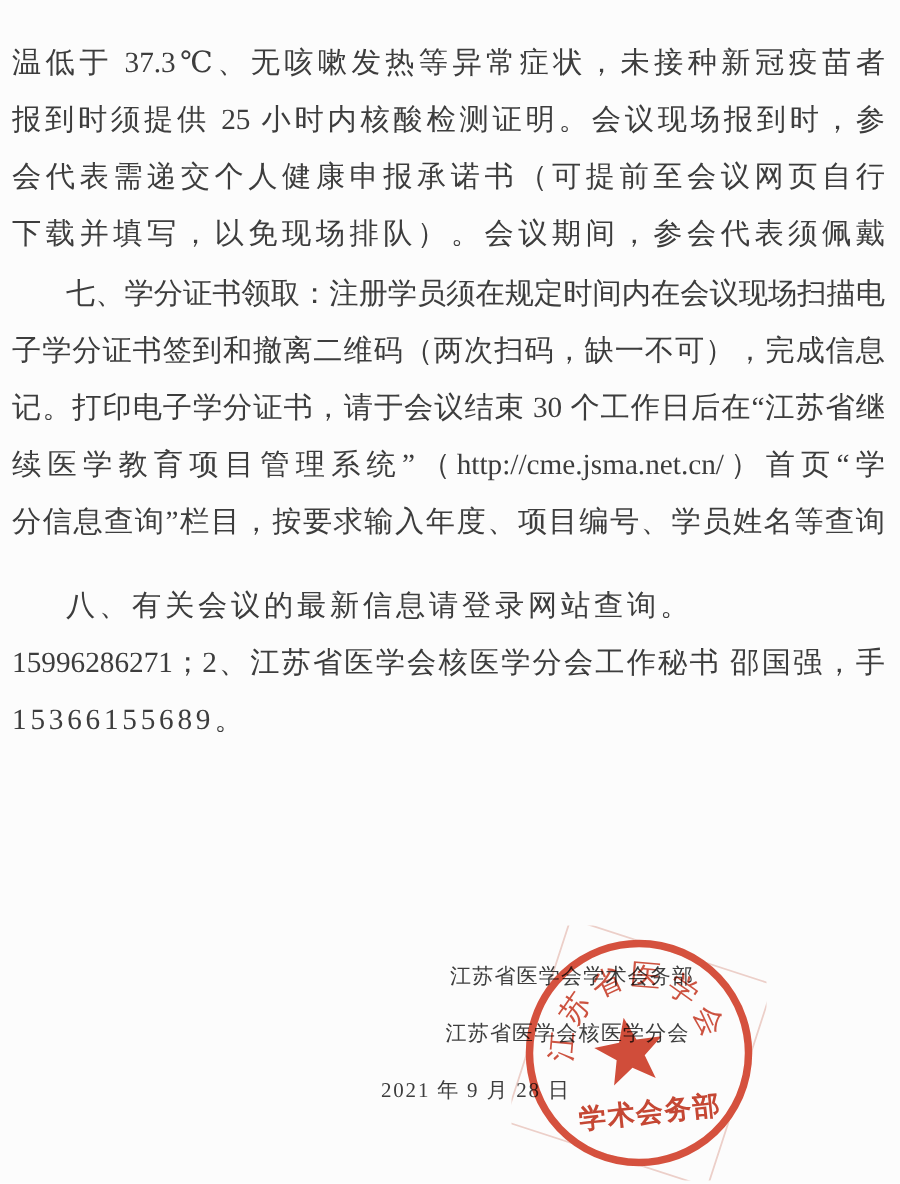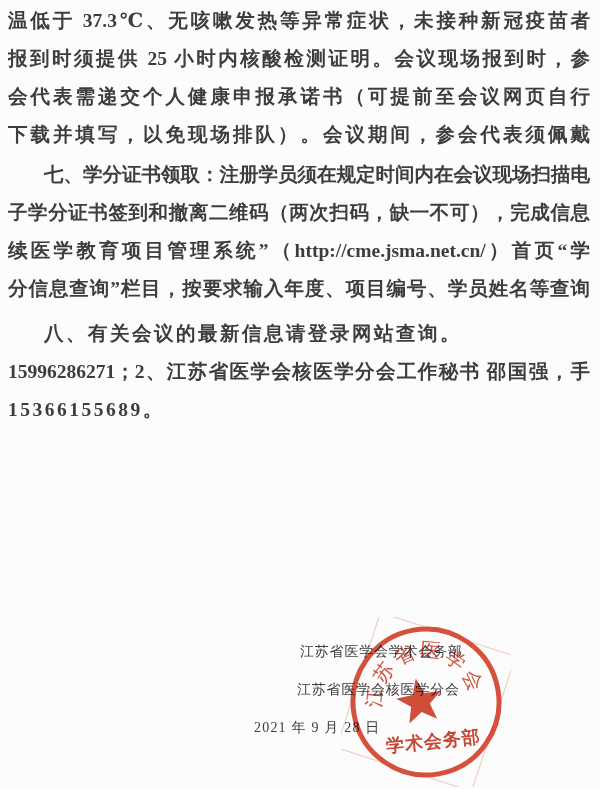--- a/index.html
+++ b/index.html
@@ -5,39 +5,39 @@
   html,body{margin:0;padding:0;}
   body{
     width:600px;height:789px;
     background:#fcfcfc;
     position:relative;
     overflow:hidden;
     font-family:"Liberation Serif","DejaVu Serif",serif;
     color:#3d3d3d;
   }
   .doc{
-    position:absolute;left:8px;top:2px;width:582px;font-weight:bold;
+    position:absolute;left:8px;top:24px;width:582px;
   }
   .line{
     height:38px;line-height:38px;
     font-size:19.5px;
     letter-spacing:2.5px;
     white-space:nowrap;
     overflow:hidden;
   }
   .jfy{
     letter-spacing:0;
     white-space:normal;
     text-align:justify;
     text-align-last:justify;
     text-justify:distribute;
   }
   .ind{padding-left:36px;}
   .g2{margin-top:2px;}
-  .g7{margin-top:7px;}
+  .g7{margin-top:18px;}
   .sig{
     position:absolute;height:38px;line-height:38px;
     font-size:14px;letter-spacing:0.8px;
     white-space:nowrap;
   }
   .sig1{top:633px;left:300px;width:240px;}
   .sig2{top:671px;left:297px;width:244px;}
   .sig3{top:709px;left:254px;width:240px;letter-spacing:1.2px;}
   .seal{
     position:absolute;left:341px;top:617px;width:170px;height:170px;
@@ -50,20 +50,21 @@
 </head>
 <body>
 
 <div class="doc">
   <div class="line jfy">温低于 37.3℃、无咳嗽发热等异常症状，未接种新冠疫苗者</div>
   <div class="line jfy">报到时须提供 25 小时内核酸检测证明。会议现场报到时，参</div>
   <div class="line jfy">会代表需递交个人健康申报承诺书（可提前至会议网页自行</div>
   <div class="line jfy">下载并填写，以免现场排队）。会议期间，参会代表须佩戴</div>
   <div class="line jfy ind g2">七、学分证书领取：注册学员须在规定时间内在会议现场扫描电</div>
   <div class="line jfy">子学分证书签到和撤离二维码（两次扫码，缺一不可），完成信息登</div>
+  <div class="line jfy">记。打印电子学分证书，请于会议结束 30 个工作日后在“江苏省继</div>
   <div class="line jfy">续医学教育项目管理系统”（http://cme.jsma.net.cn/）首页“学</div>
   <div class="line jfy">分信息查询”栏目，按要求输入年度、项目编号、学员姓名等查询</div>
   <div class="line ind g7">八、有关会议的最新信息请登录网站查询。</div>
   <div class="line jfy">15996286271；2、江苏省医学会核医学分会工作秘书 邵国强，手机：</div>
   <div class="line">15366155689。</div>
 </div>
 
 <div class="sig sig1">江苏省医学会学术会务部</div>
 <div class="sig sig2">江苏省医学会核医学分会</div>
 <div class="sig sig3">2021 年 9 月 28 日</div>

